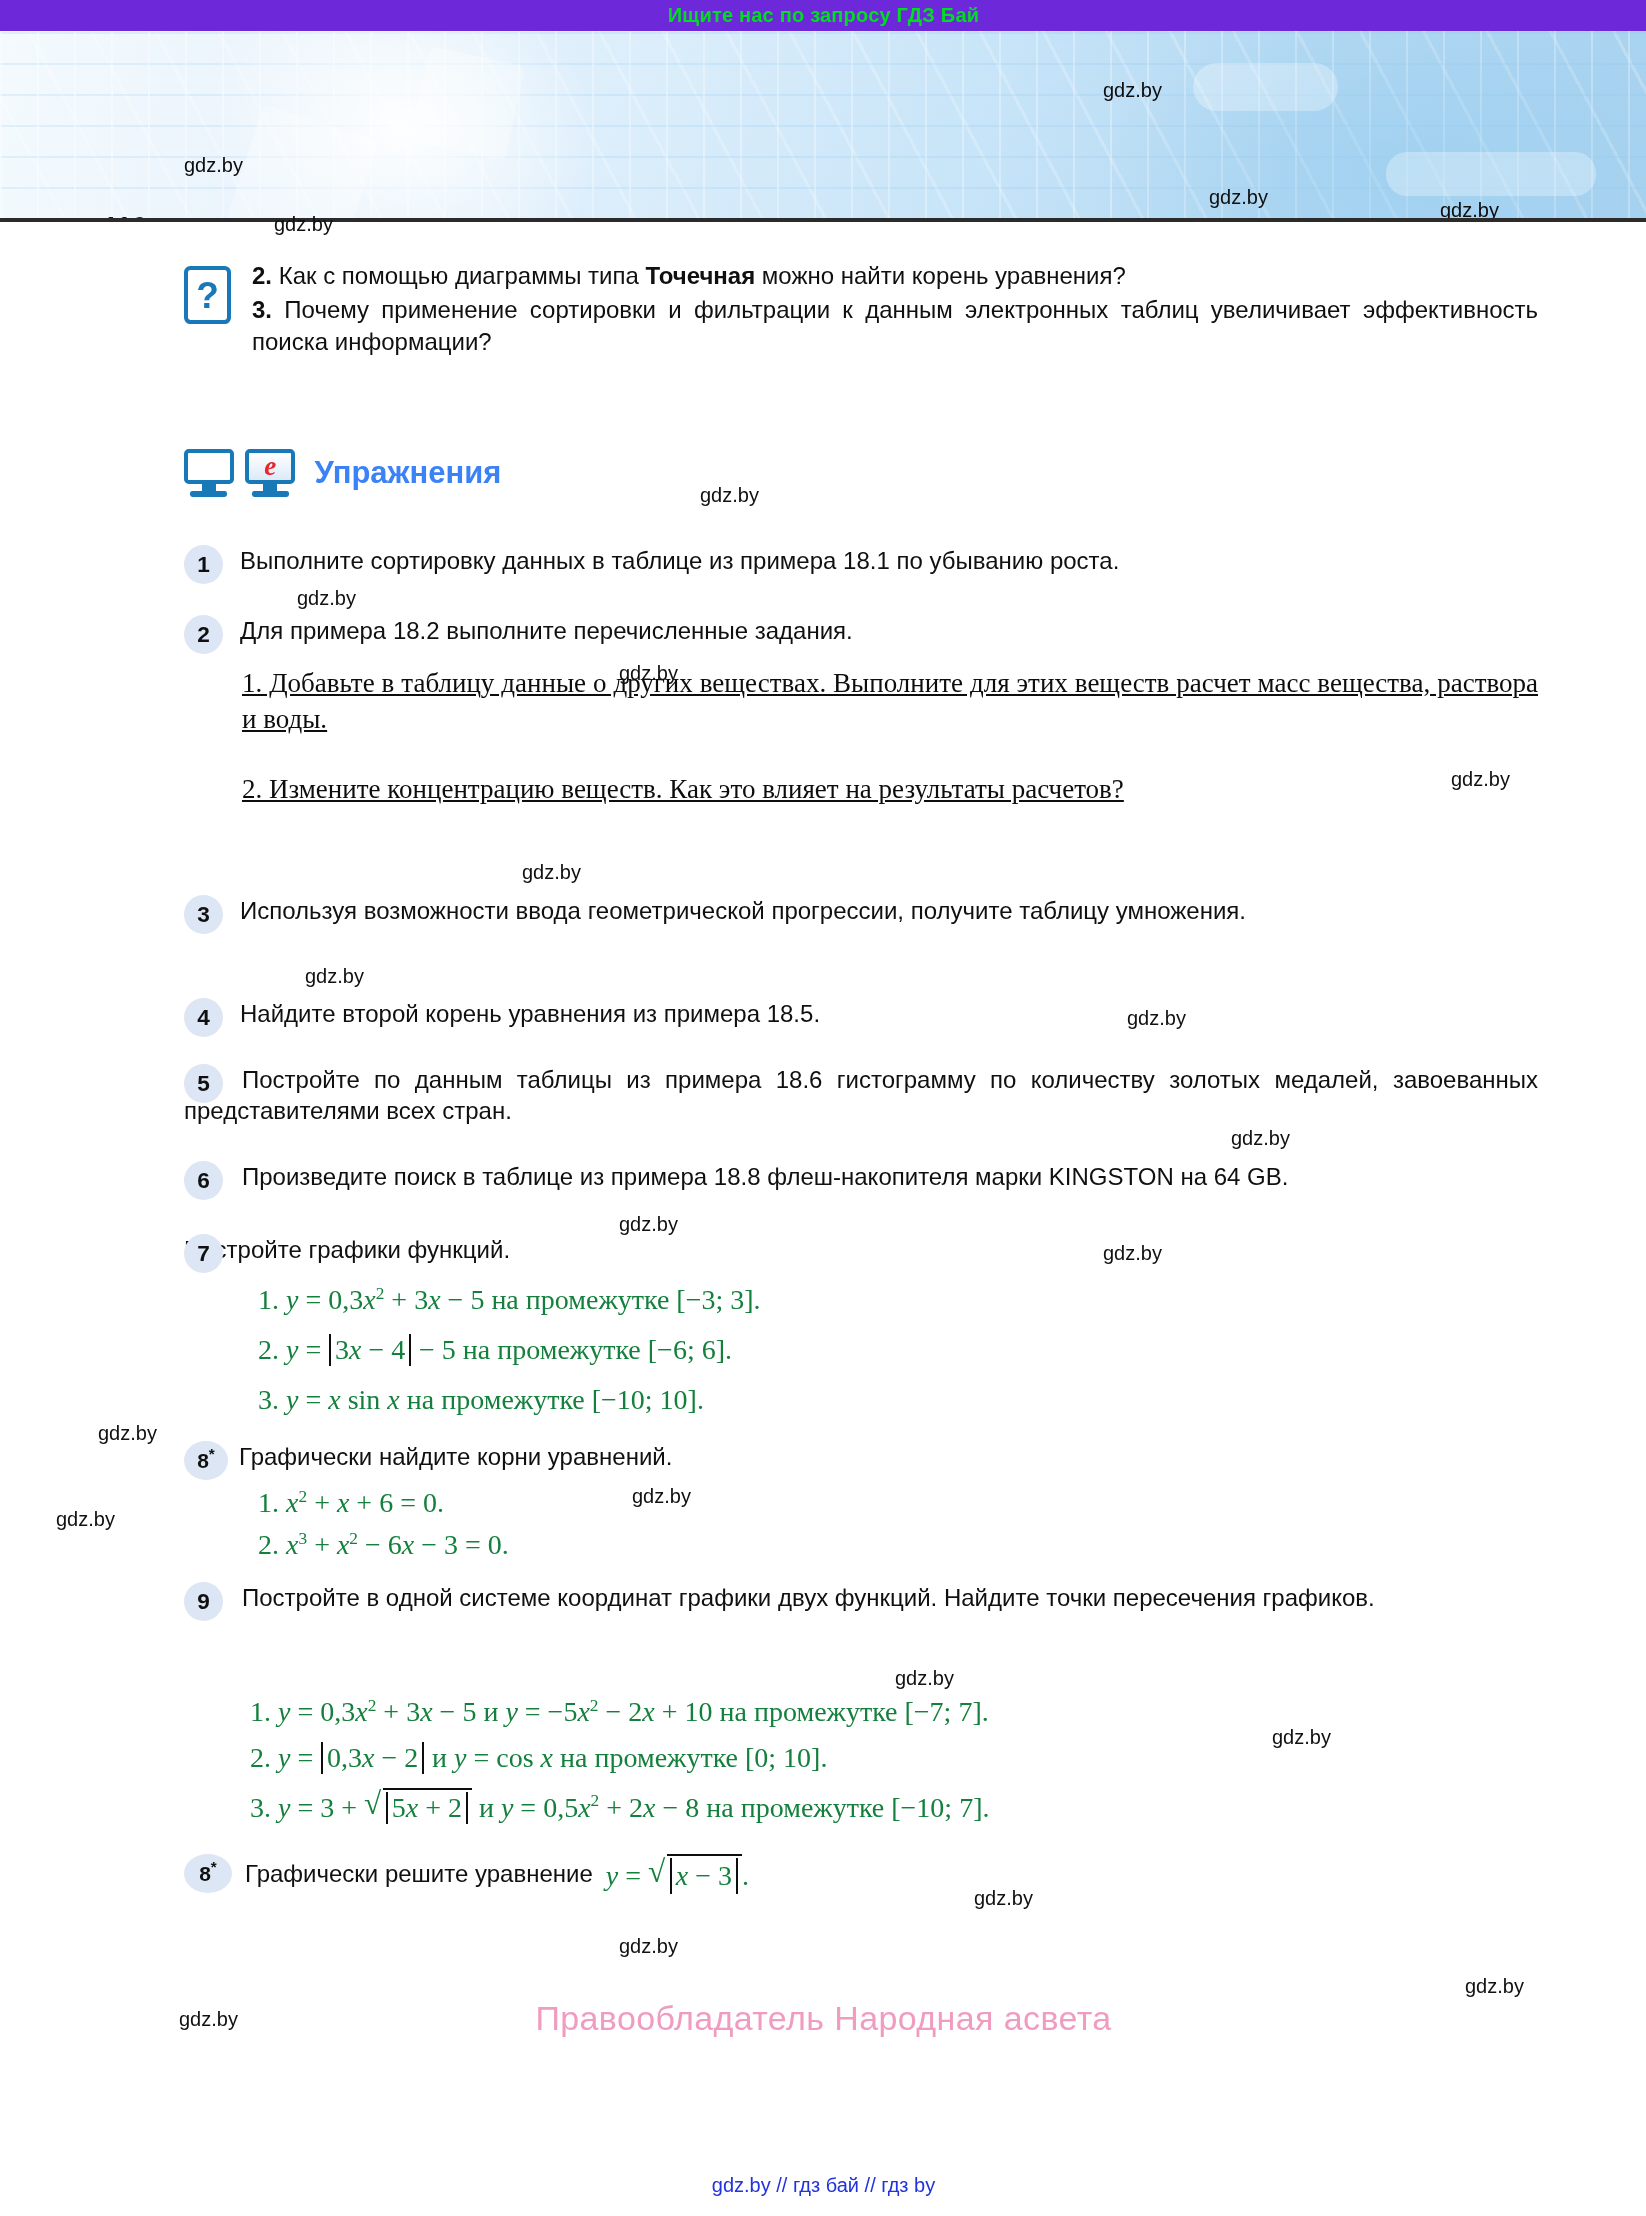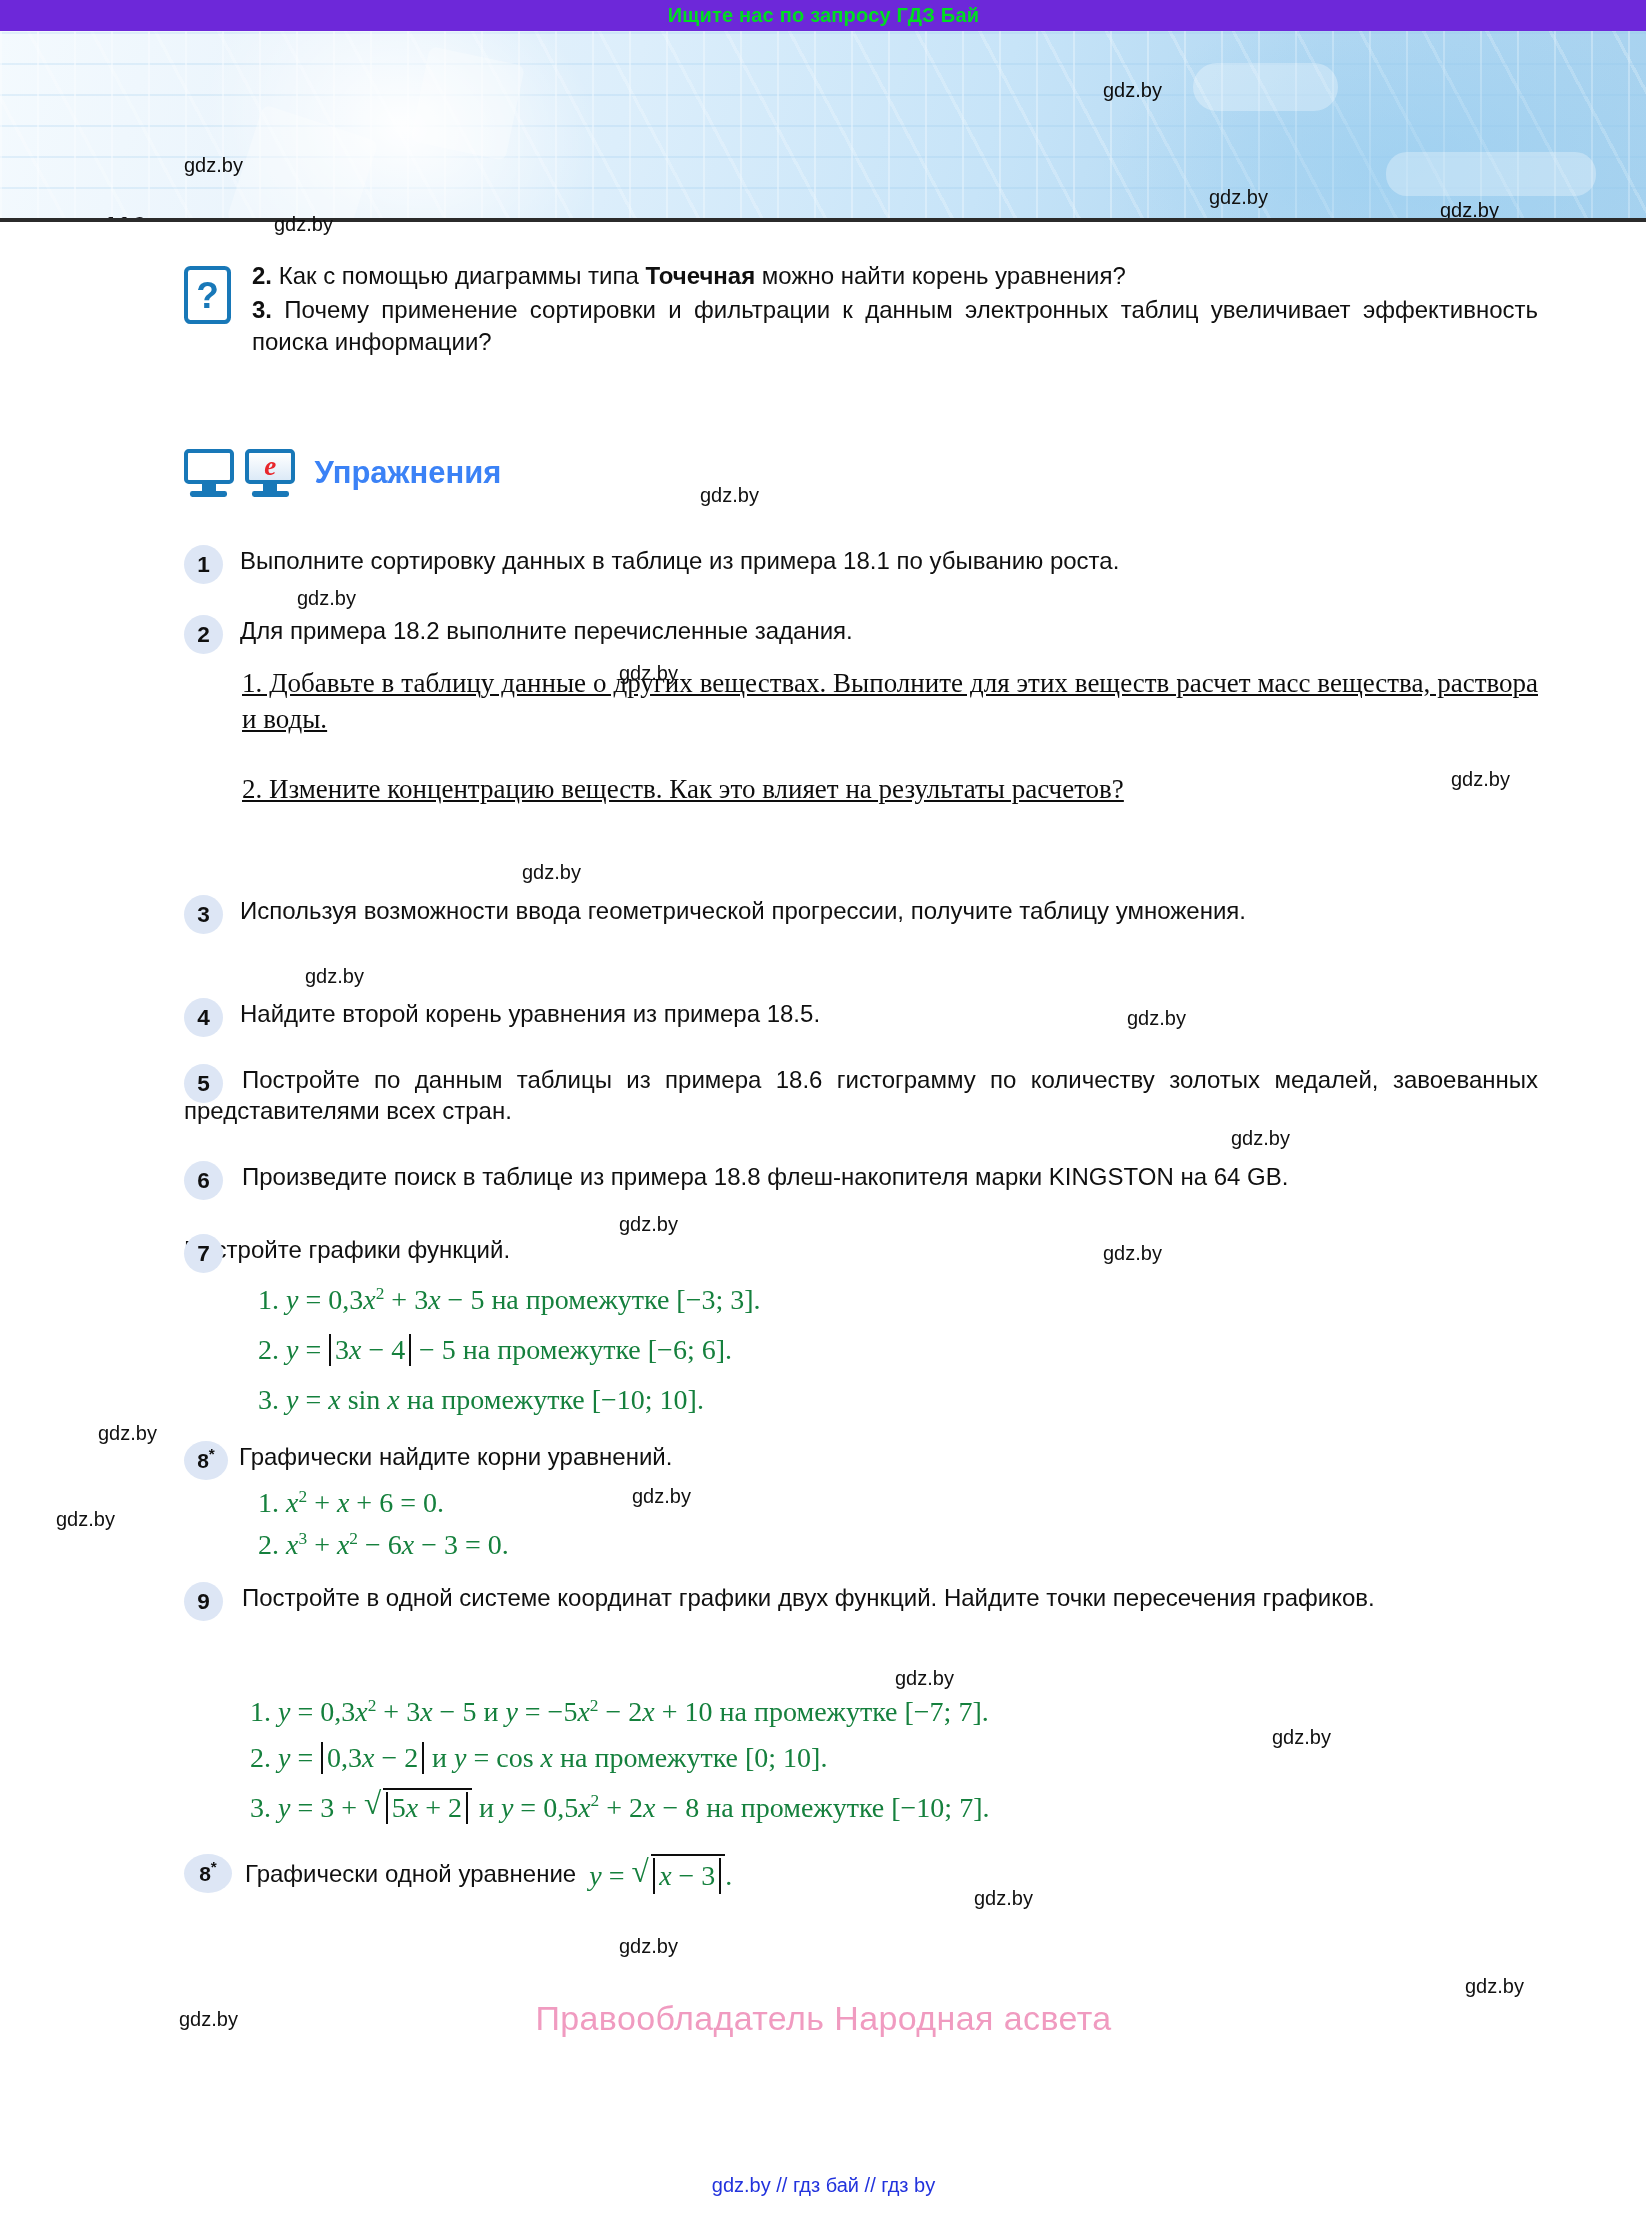--- a/index.html
+++ b/index.html
@@ -377,21 +377,21 @@
     <span>3.</span>
     <i>y</i> = 3 + <span class="sqrt"><span class="rad"><span class="abs">5<i>x</i> + 2</span></span></span> и <i>y</i> = 0,5<i>x</i><sup>2</sup> + 2<i>x</i> − 8 на промежутке [−10; 7].
   </div>
 
   <div class="ex" style="top:1634px;left:184px;">
     <div class="bullet wide" style="width:48px;">
         <span>8</span>
         <sup>*</sup>
       </div>
     <div class="body" style="margin-left:61px;display:flex;align-items:center;gap:13px;">
-      <span>Графически одной уравнение</span>
+      <span>Графически решите уравнение</span>
       <span class="mathline"><i>y</i> = <span class="sqrt"><span class="rad"><span class="abs"><i>x</i> − 3</span></span></span>.</span>
     </div>
   </div>
   <div class="wm" style="left:974px;top:1667px;">gdz.by</div>
   <div class="wm" style="left:619px;top:1715px;">gdz.by</div>
   <div class="wm" style="left:1465px;top:1755px;">gdz.by</div>
   <div class="wm" style="left:179px;top:1788px;">gdz.by</div>
 
 </div>
 

